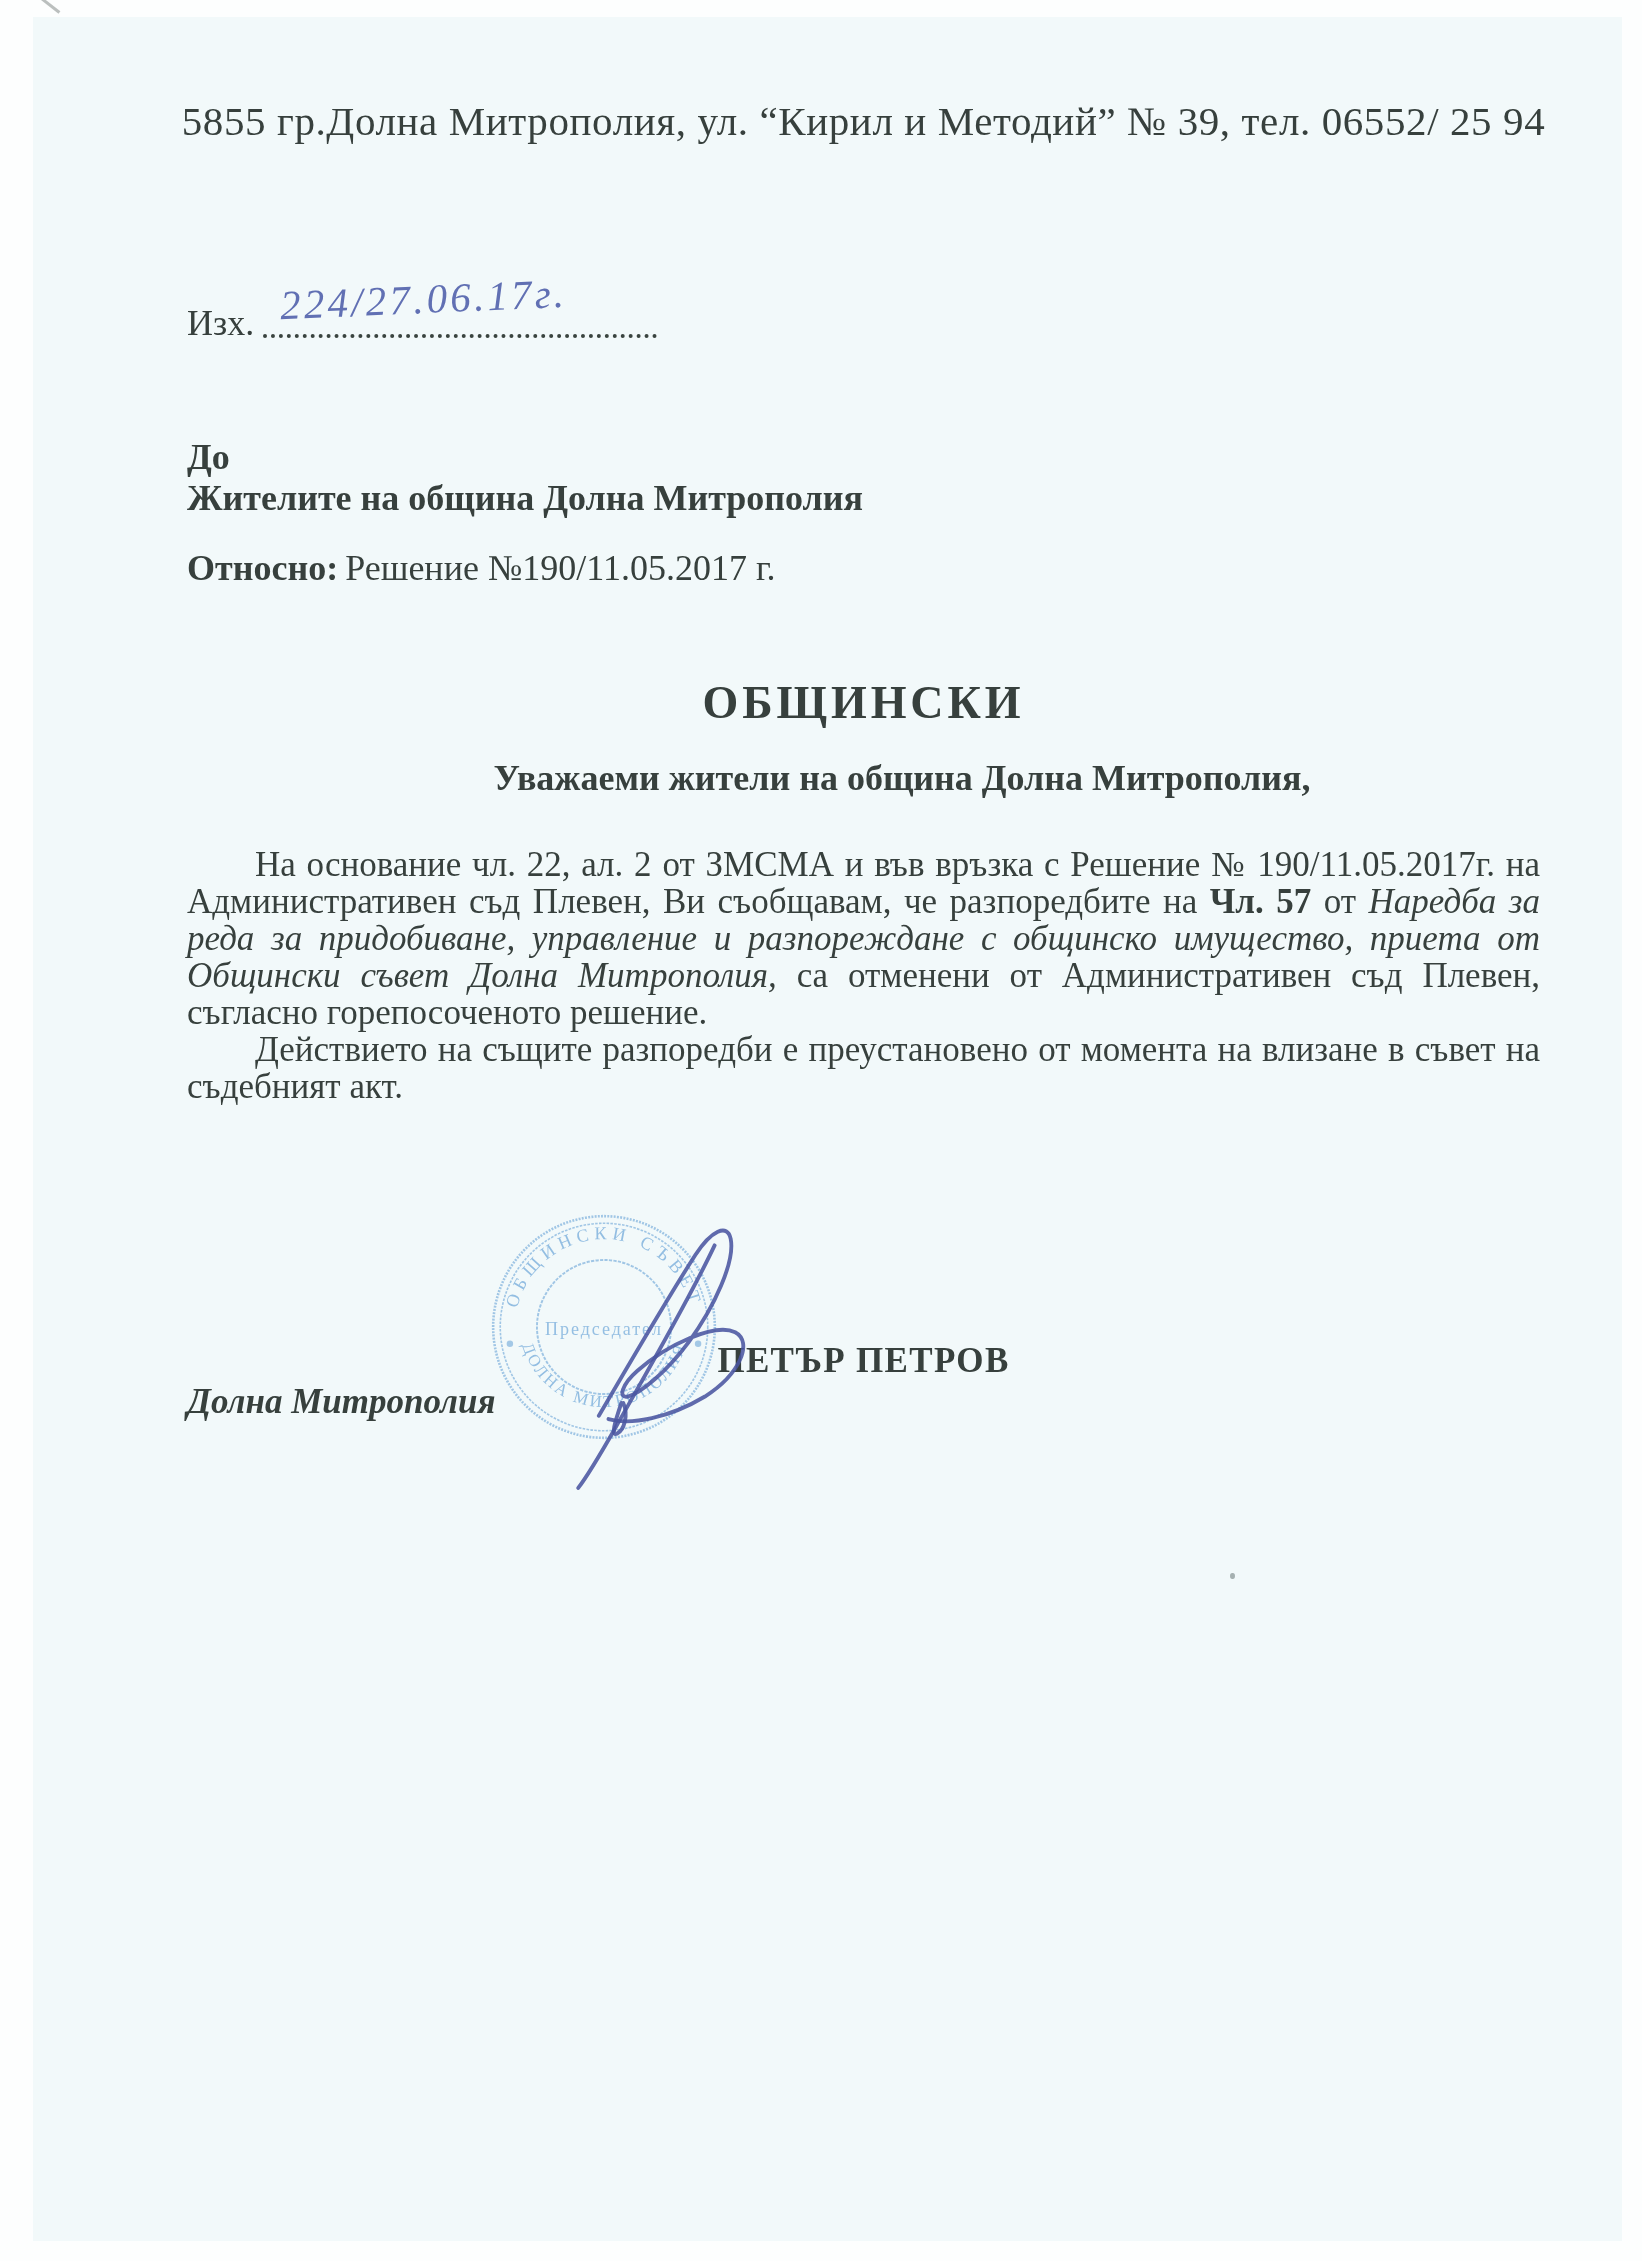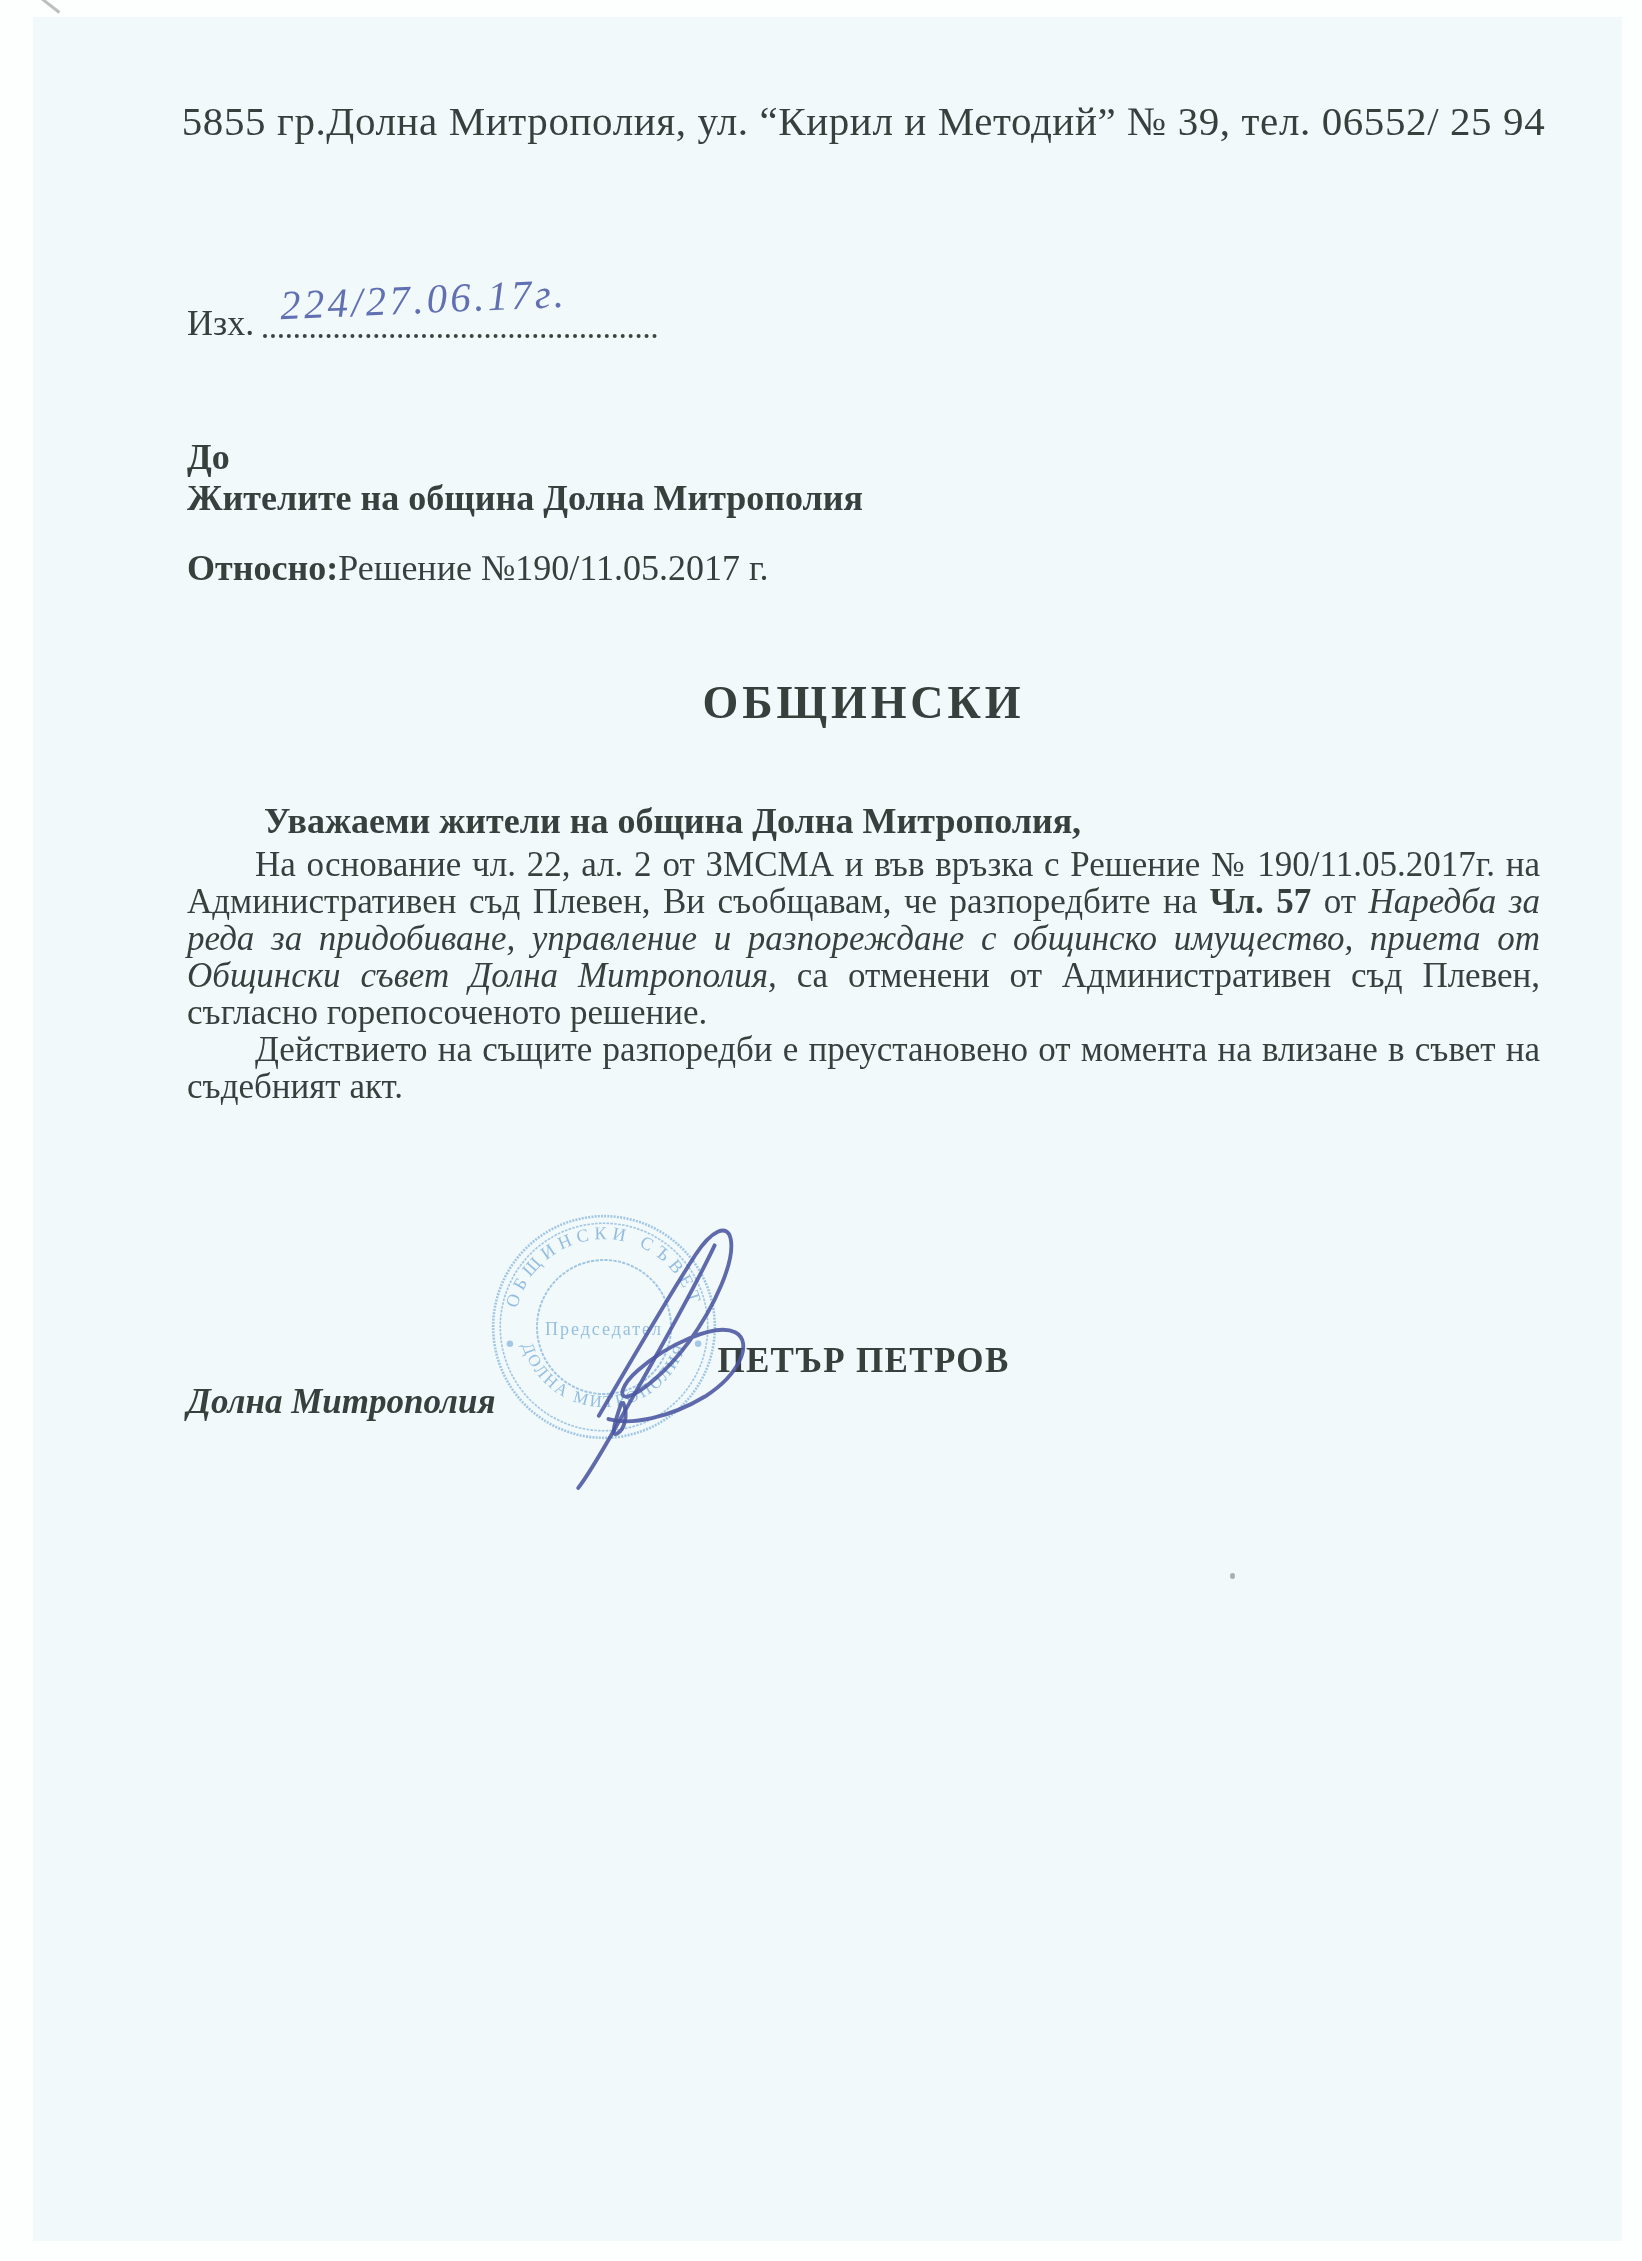--- a/index.html
+++ b/index.html
@@ -22,25 +22,25 @@
 
   .ref-line{top:206px;font-size:36px;line-height:41px;}
   .ref-leader{display:inline-block;position:relative;width:394px;height:30px;vertical-align:-2.6px;
               margin-left:9px;border-bottom:4.5px dotted #3a443f;}
   .handwritten{position:absolute;left:17px;top:-27px;font-size:41px;line-height:45px;font-style:italic;
                letter-spacing:3.2px;color:#5565ae;white-space:nowrap;transform:rotate(-2.5deg);opacity:.92;}
 
   .recipient{top:340px;font-size:36px;line-height:41px;font-weight:700;}
   .subject{top:451px;font-size:36px;line-height:41px;}
   .subject .lbl{font-weight:700;}
-  .subject .val{margin-left:0;}
+  .subject .val{margin-left:7px;}
 
   h2.notice-title{top:580px;font-size:46px;line-height:52px;font-weight:700;letter-spacing:3.9px;text-align:center;}
 
-  p.salutation{top:704px;font-size:36px;line-height:41px;font-weight:700;text-indent:77px;}
+  p.salutation{top:661px;font-size:36px;line-height:41px;font-weight:700;text-indent:77px;text-align:center;}
 
   .paras{top:749px;}
   p.body-par{position:static;font-size:35px;line-height:37px;text-align:justify;text-indent:68px;margin:0;}
   .b{font-weight:700;}
   .i{font-style:italic;}
 
   .sig-block{top:1243px;font-size:35px;line-height:41px;}
   .sig-name{font-weight:700;letter-spacing:1.3px;text-align:center;}
   .sig-title{font-weight:700;font-style:italic;}
 

